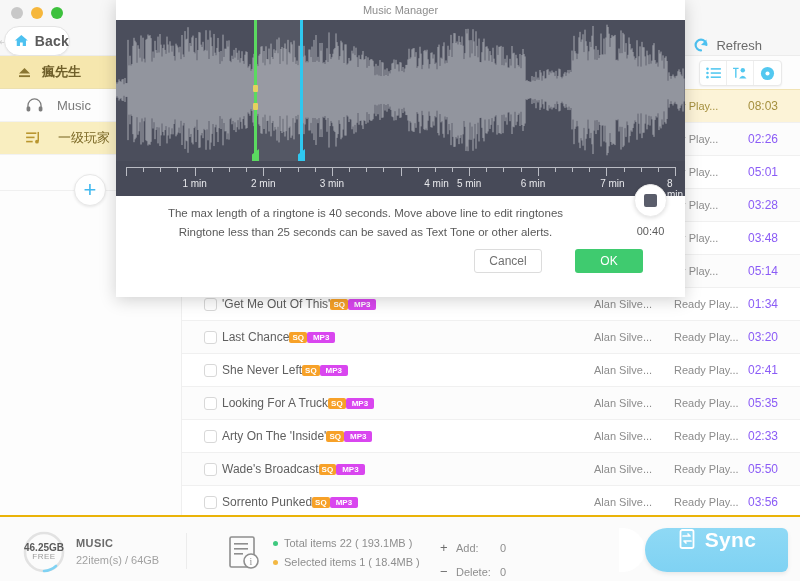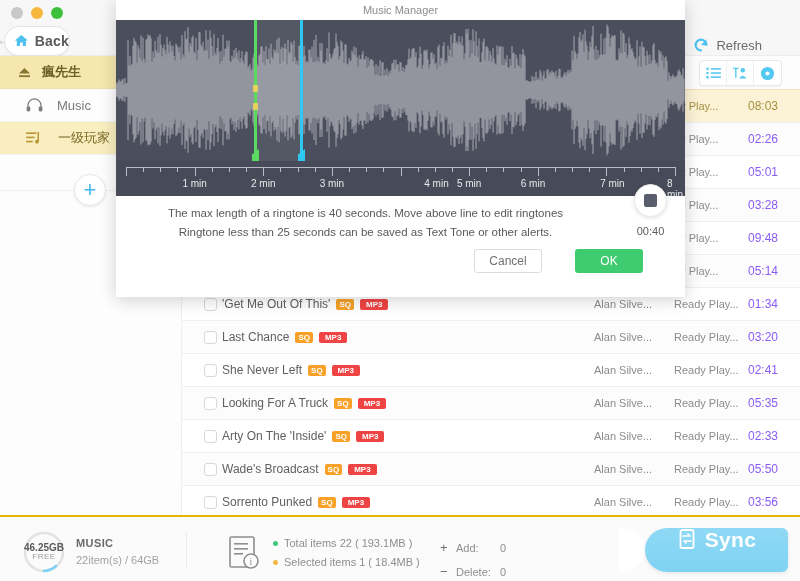--- a/index.html
+++ b/index.html
@@ -132,31 +132,31 @@
   .row.alt { background: #fcfcfc; }
   .row.highlight { background: #fcf3d7; }
   .chk {
     position: absolute; left: 22px;
     width: 13px; height: 13px;
     border: 1px solid #d8d8d8; border-radius: 3px;
     background: #ffffff;
   }
   .title-cell {
     position: absolute; left: 40px;
-    display: flex; align-items: center; gap: 6px;
+    display: flex; align-items: center; 
     max-width: 380px;
     justify-content: flex-end;
   }
   .song-title { font-size: 12px; color: #5f5f5f; white-space: nowrap; }
   .badge {
     font-size: 8px; color: #ffffff; font-weight: bold;
     border-radius: 2px; padding: 1px 3px; line-height: 9px;
   }
   .badge.sq  { background: #f7a128; }
-  .badge.mp3 { background: #ef4444; padding: 1px 6px; }
+  .badge.mp3 { background: #d946ef; padding: 1px 6px; }
   .artist-cell {
     position: absolute; left: 412px;
     font-size: 11px; color: #8c8c8c; white-space: nowrap;
   }
   .status-cell {
     position: absolute; left: 492px;
     font-size: 11px; color: #8c8c8c; white-space: nowrap;
   }
   .row.highlight .status-cell, .row.highlight .dur-cell { color: #a5903f; }
   .dur-cell {
@@ -464,21 +464,21 @@
         <div class="status-cell">dy Play...</div>
         <div class="dur-cell">03:28</div>
       </div>
       <div class="row">
         <div class="chk"></div>
         <div class="title-cell">
           <span class="song-title"></span>
         </div>
         <div class="artist-cell"></div>
         <div class="status-cell">dy Play...</div>
-        <div class="dur-cell">09:48</div>
+        <div class="dur-cell">03:48</div>
       </div>
       <div class="row alt">
         <div class="chk"></div>
         <div class="title-cell">
           <span class="song-title"></span>
         </div>
         <div class="artist-cell"></div>
         <div class="status-cell">dy Play...</div>
         <div class="dur-cell">05:14</div>
       </div>

